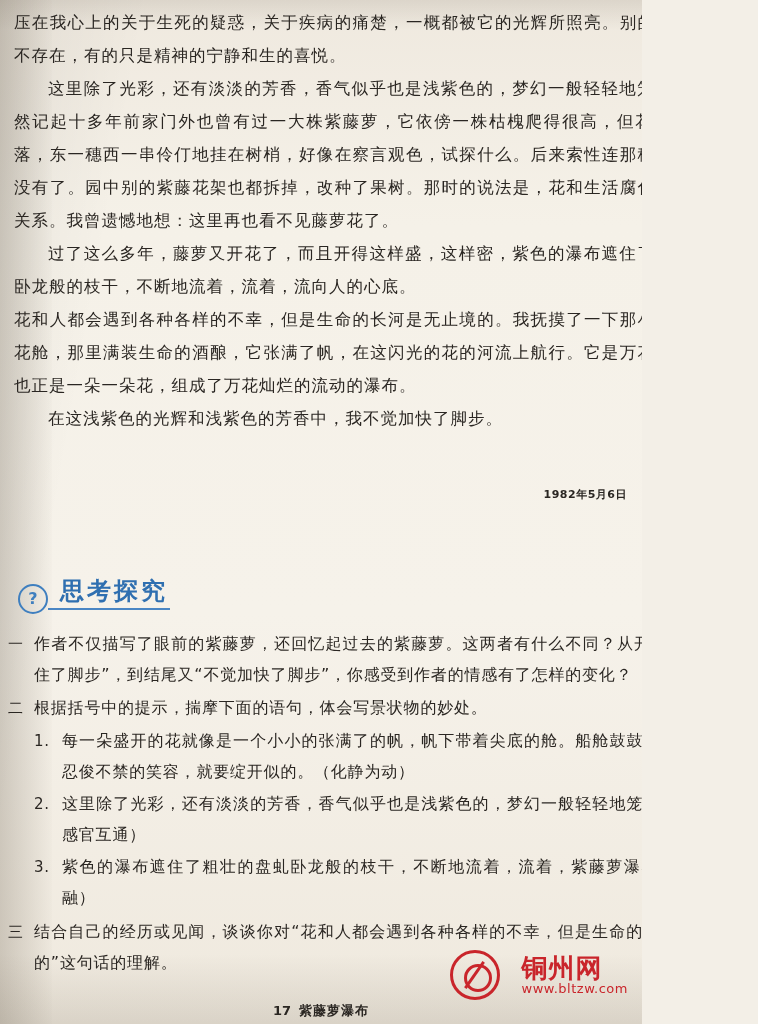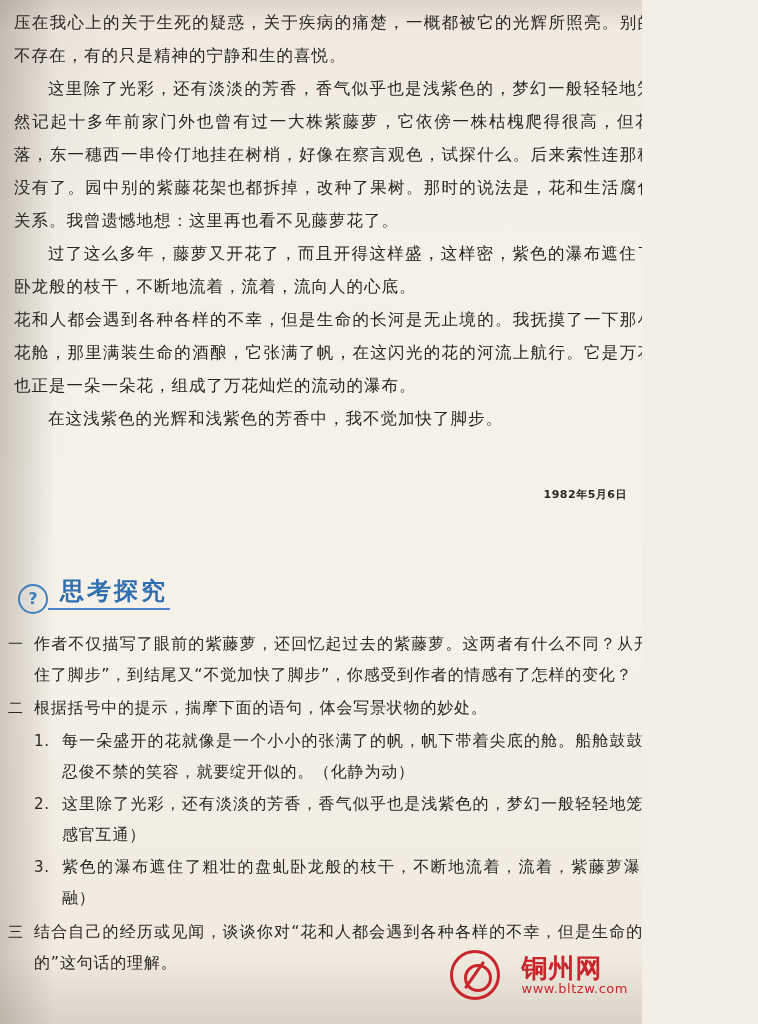--- a/index.html
+++ b/index.html
@@ -291,14 +291,18 @@
   </div>
 
   <div class="watermark">
     <div class="wm-seal"></div>
     <div class="wm-text">
       <div class="wm-title">铜州网</div>
       <div class="wm-url">www.bltzw.com</div>
     </div>
   </div>
 
+  <div class="footer">
+    <span class="footer-page">17</span>
+    <span class="footer-title">紫藤萝瀑布</span>
+  </div>
 
 </div>
 
 </body></html>

